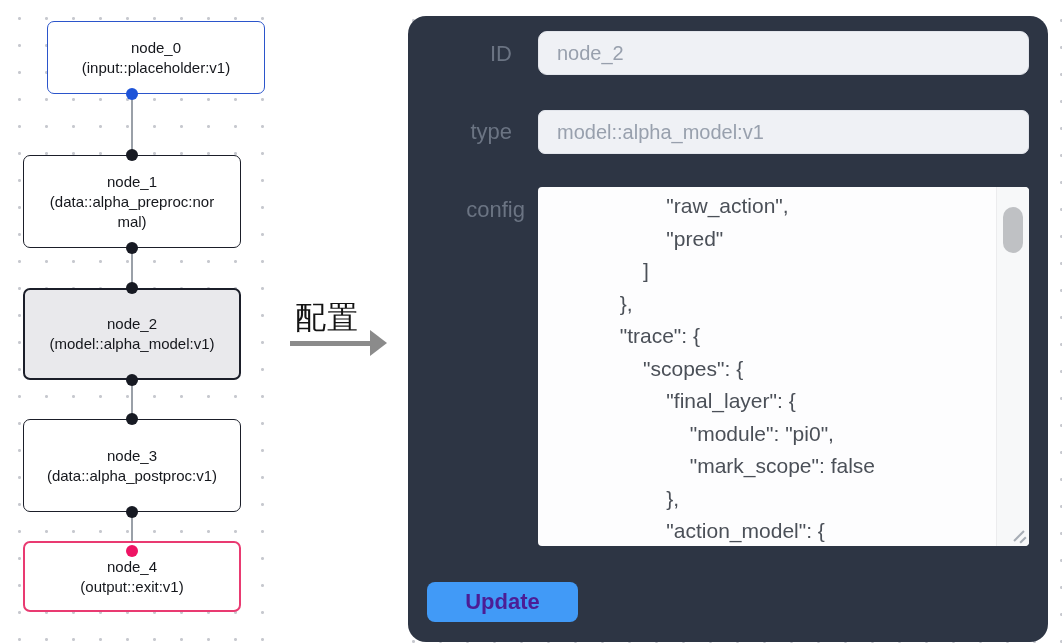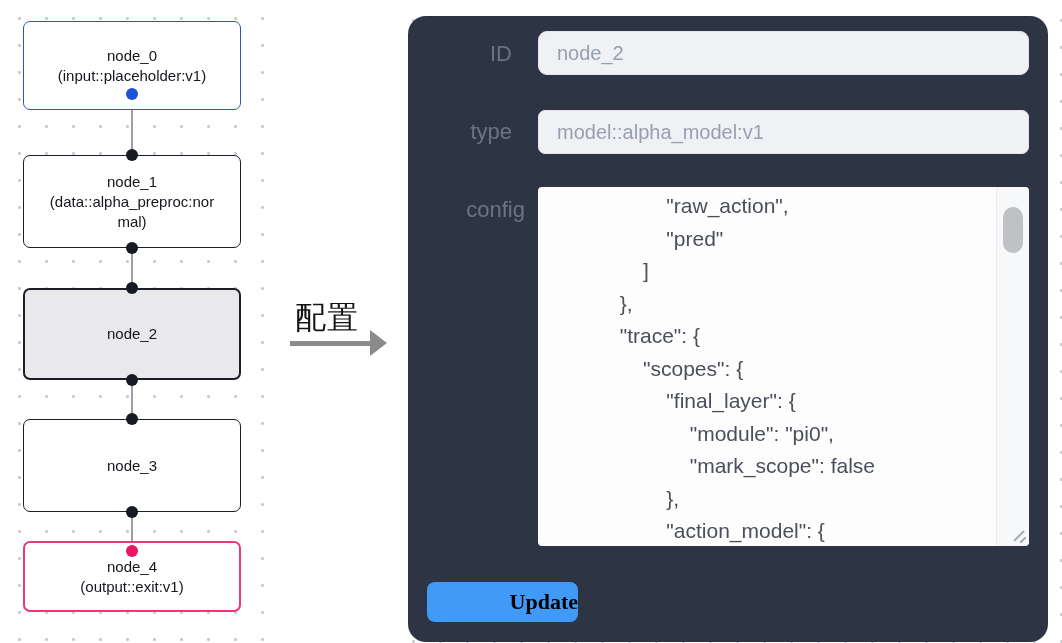--- a/index.html
+++ b/index.html
@@ -13,21 +13,21 @@
           background-size: 27px 27px; }
   .dots-left  { left:0; width:278px; background-position: 6px 5px; }
   .dots-right { left:388px; width:674px; background-position: 12px 7px; }
 
   
   .node { position:absolute; left:23px; width:218px; background:#ffffff;
           border:1.5px solid #1b1e29; border-radius:7px; z-index:2;
           display:flex; flex-direction:column; align-items:center; justify-content:center;
           text-align:center; padding:0 21px; font-size:15px; line-height:20px; color:#15171c; }
   .node .tline { word-break:break-all; }
-  #node0 { top:21px;  height:89px; border-color:#2b55cb; border-width:1.5px; }
+  #node0 { top:21px;  height:73px; border-color:#2b55cb; border-width:1.5px;margin-left:24px; }
   #node1 { top:155px; height:93px; }
   #node2 { top:288px; height:92px; background:#e9e9ec; border-width:2.5px; }
   #node3 { top:419px; height:93px; }
   #node4 { top:541px; height:71px; border-color:#e93a71; border-width:2px; }
 
   .edge { position:absolute; left:131px; width:2px; background:#9aa0a8; z-index:1; }
   #edge01 { top:94px;  height:61px; }
   #edge12 { top:248px; height:40px; }
   #edge23 { top:380px; height:39px; }
   #edge34 { top:512px; height:39px; }
@@ -71,22 +71,22 @@
                border-radius:0 4px 4px 0; }
   .cfg-thumb { position:absolute; left:6px; top:20px; width:20px; height:46px;
                background:#bfc1c4; border-radius:10px; }
   .rz1 { position:absolute; right:3px; bottom:9px; width:14px; height:2px;
          background:#a7adb5; transform:rotate(-45deg); }
   .rz2 { position:absolute; right:2px; bottom:5px; width:8px; height:2px;
          background:#a7adb5; transform:rotate(-45deg); }
 
   .update-btn { position:absolute; left:19px; top:566px; width:151px; height:40px;
                 background:#419af7; border:none; border-radius:8px;
-                color:#000000; font-size:22px; font-weight:600; text-align:right;
-                line-height:40px; font-family:Liberation Serif, serif; cursor:pointer; }
+                color:#4c1d95; font-size:22px; font-weight:600; text-align:center;
+                line-height:40px; font-family:Liberation Sans, sans-serif; cursor:pointer; }
 </style>
 </head>
 <body>
 
 <div class="stage">
 
   <div class="dots dots-left"></div>
   <div class="dots dots-right"></div>
 
   <div class="edge" id="edge01"></div>
@@ -97,23 +97,25 @@
   <div class="node" id="node0">
     <div class="nline">node_0</div>
     <div class="tline">(input::placeholder:v1)</div>
   </div>
   <div class="node" id="node1">
     <div class="nline">node_1</div>
     <div class="tline">(data::alpha_preproc:normal)</div>
   </div>
   <div class="node" id="node2">
     <div class="nline">node_2</div>
+    <div class="tline">(model::alpha_model:v1)</div>
   </div>
   <div class="node" id="node3">
     <div class="nline">node_3</div>
+    <div class="tline">(data::alpha_postproc:v1)</div>
   </div>
   <div class="node" id="node4">
     <div class="nline">node_4</div>
     <div class="tline">(output::exit:v1)</div>
   </div>
 
   <div class="port blue" style="top:88px;"></div>
   <div class="port" style="top:149px;"></div>
   <div class="port" style="top:242px;"></div>
   <div class="port" style="top:282px;"></div>

